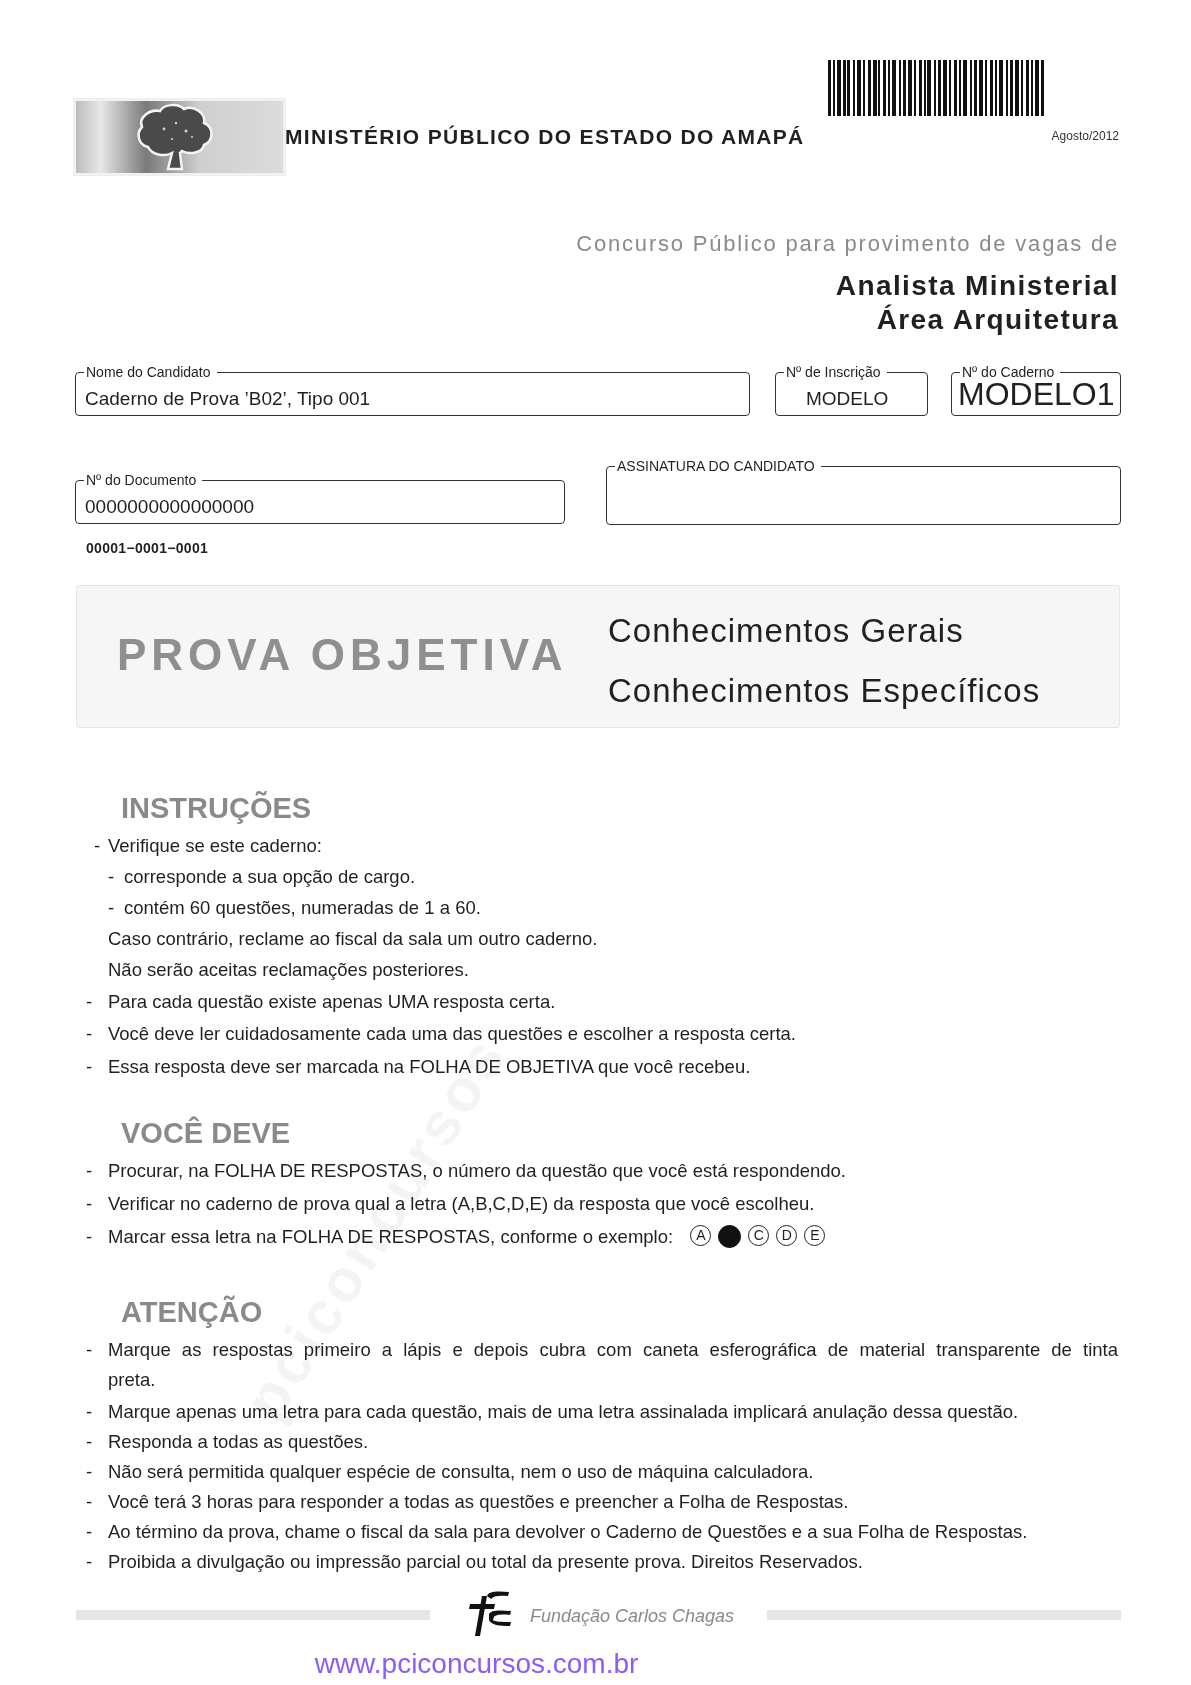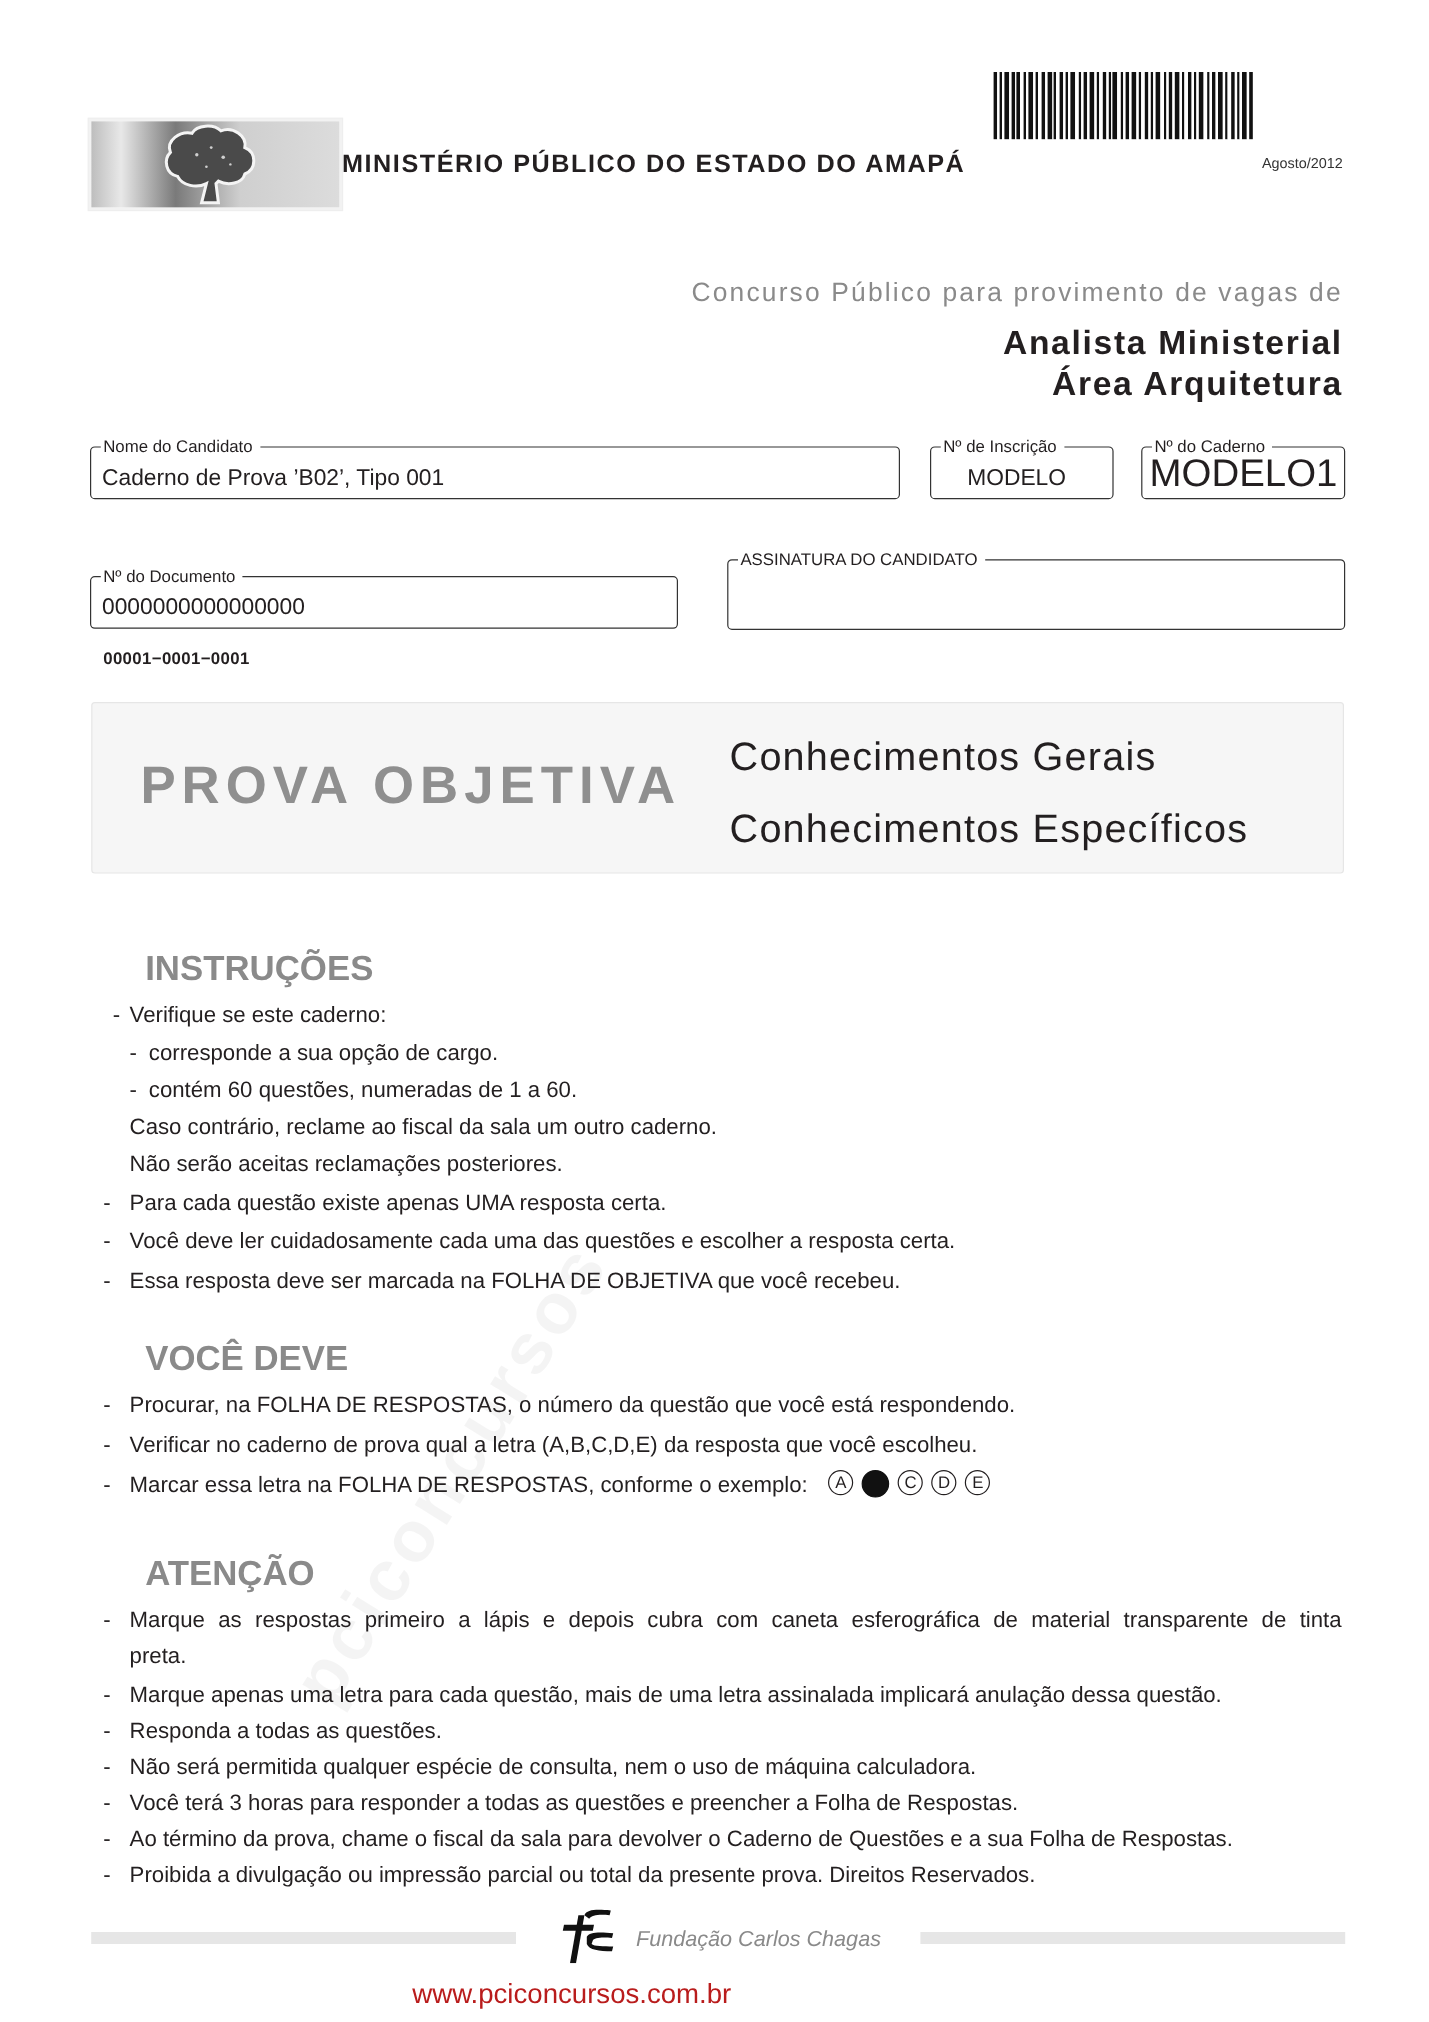--- a/index.html
+++ b/index.html
@@ -42,21 +42,21 @@
   .bub.filled { background:#111; border-color:#111; width:23px; height:23px; }
 
   
   .watermark { left:230px; top:1395px; font-size:60px; font-weight:bold; color:rgba(0,0,0,0.045); transform:rotate(-58deg); transform-origin:left top; white-space:nowrap; letter-spacing:4px; }
 
   
   .footbar-l { left:76px; top:1610px; width:354px; height:10px; background:#e6e6e6; }
   .footbar-r { left:767px; top:1610px; width:354px; height:10px; background:#e6e6e6; }
   .fcc-logo { left:465px; top:1590px; width:50px; height:46px; }
   .fcc-name { left:530px; top:1606px; font-size:18px; font-style:italic; color:#8a8a8a; white-space:nowrap;text-align:right; }
-  .url { left:0; width:953px; top:1648px; text-align:center; font-size:23px; color:#b91c1c; }
+  .url { left:0; width:953px; top:1648px; text-align:center; font-size:28px; color:#8b5cf6; }
 </style>
 </head>
 <body>
 
 <div class="abs logo-box">
   <svg width="207" height="72" viewBox="0 0 207 72">
     <g fill="#4a4a4a" stroke="#f4f4f4" stroke-width="2.5">
       <path d="M66 26 C62 16,74 8,84 10 C88 3,102 2,108 8 C118 4,130 12,128 22 C138 26,138 40,128 44 C126 52,114 54,106 50 L104 52 L106 68 L92 68 L96 52 C88 56,76 54,72 46 C62 44,60 32,66 26 Z"></path>
     </g>
     <g fill="#cfcfcf">

